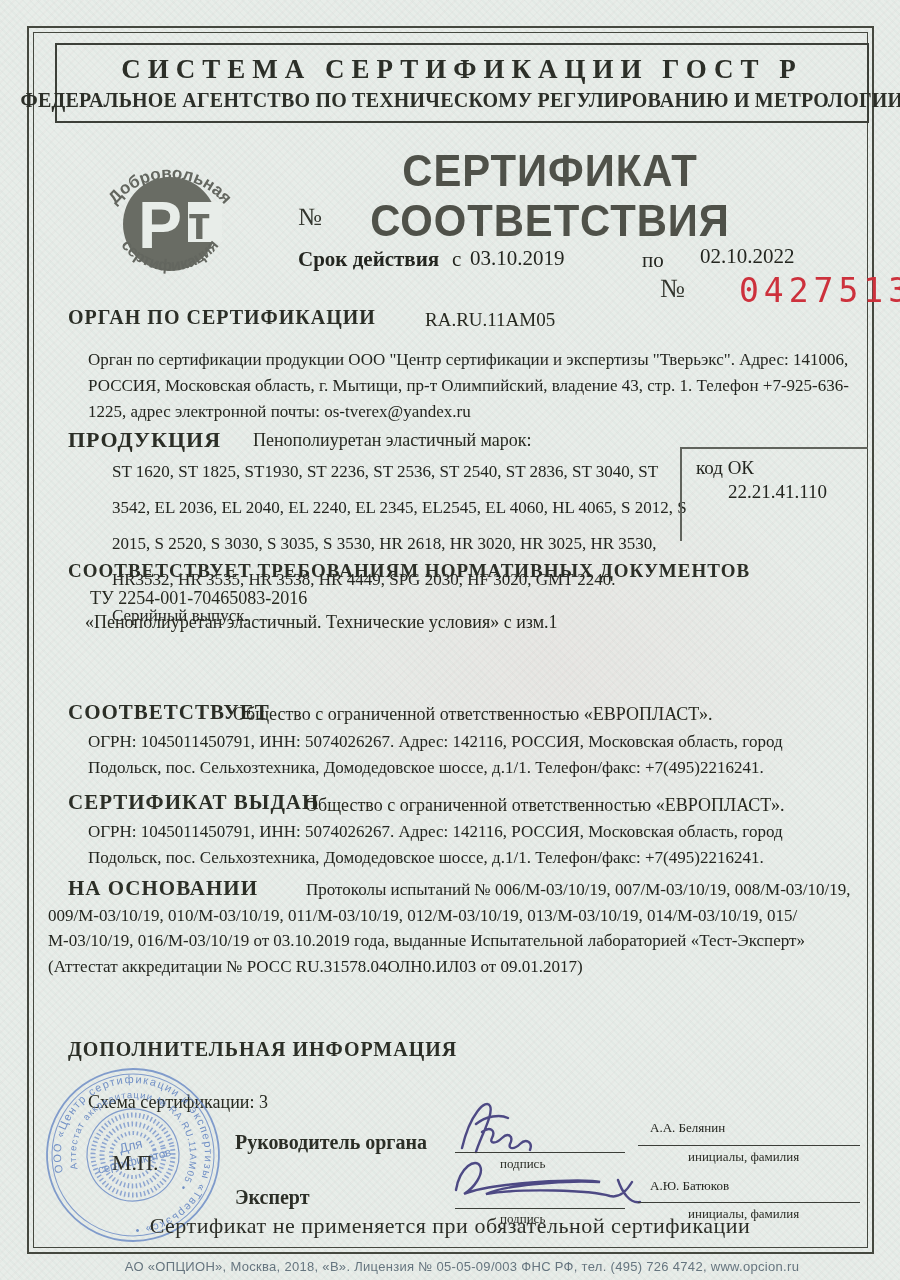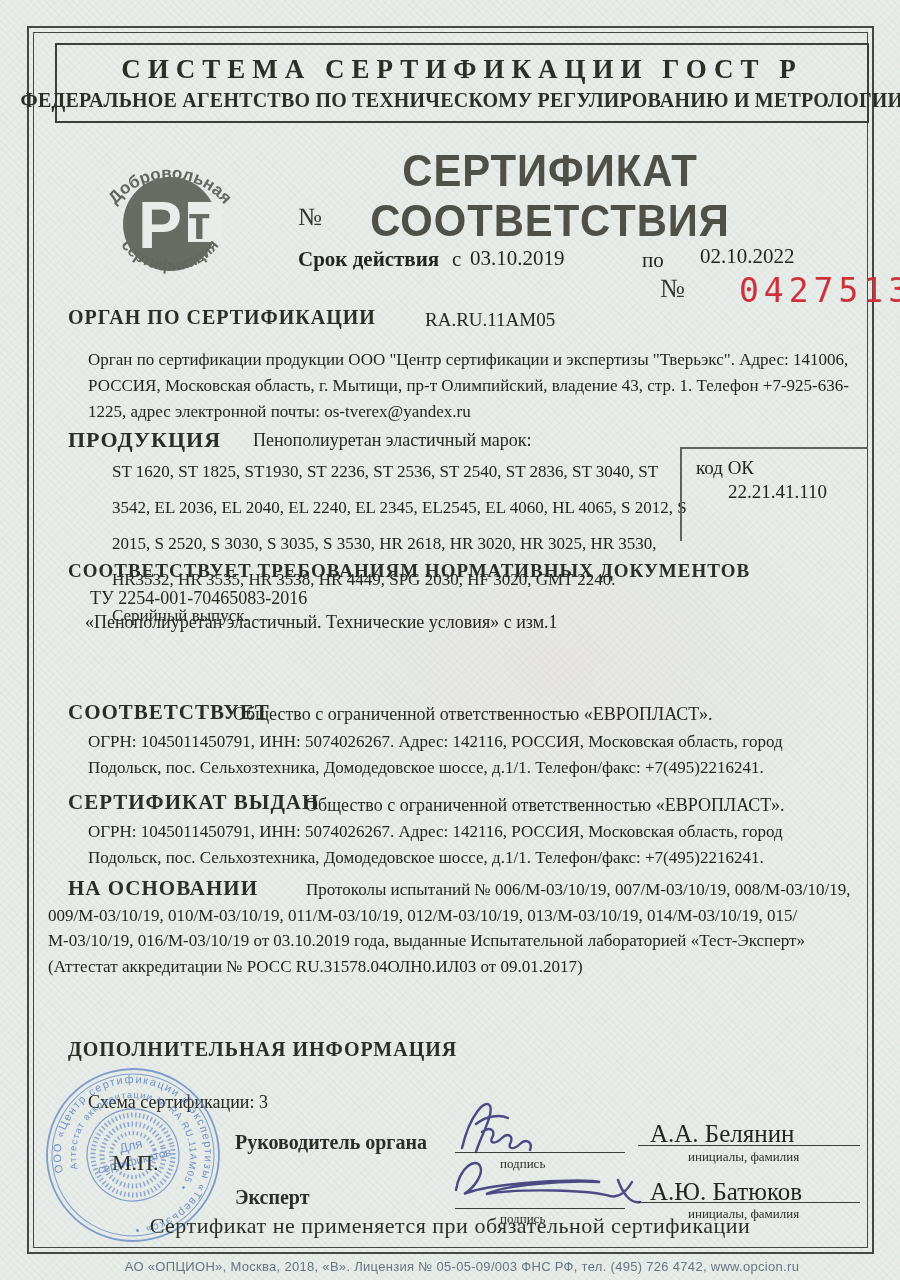--- a/index.html
+++ b/index.html
@@ -35,21 +35,21 @@
   .sec-h{font-weight:bold;color:#2b2e26;letter-spacing:1px;}
   .body-text{font-size:17px;line-height:25px;color:#23251f;}
   .tight-text{font-size:17px;line-height:36px;color:#23251f;}
 
   .code-box{border-top:2px solid #60635c;border-left:2px solid #60635c;}
   .code-label{font-size:19px;color:#23251f;}
   .code-value{font-size:19px;color:#23251f;}
   .sig-line{border-bottom:1.5px solid #3c3e38;height:0;}
   .small-cap{font-size:13px;color:#2b2d26;}
   .role{font-size:20px;font-weight:bold;color:#2b2e26;}
-  .name{font-size:25px;color:#23251f;font-family:Liberation Serif, serif;}
+  .name{font-size:13px;color:#23251f;font-family:Liberation Serif, serif;}
 
   .foot-note{font-size:22px;color:#2c2e27;letter-spacing:0.5px;}
   .print-info{font-size:13px;color:#66757f;font-family:Liberation Sans, sans-serif;letter-spacing:0.3px;padding-left:12px;}
 </style>
 </head>
 <body>
 
 <div class="page">
 
   <div class="frame-outer abs"></div>

